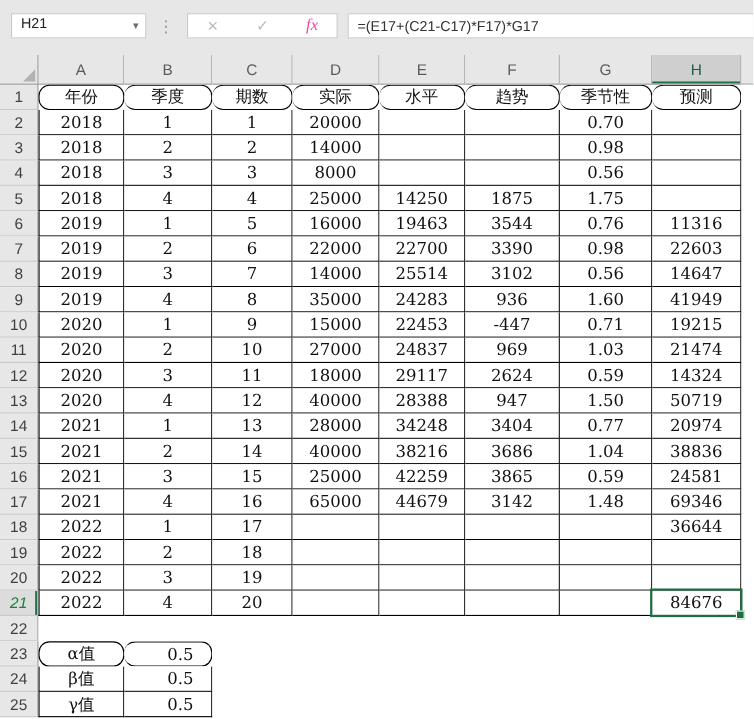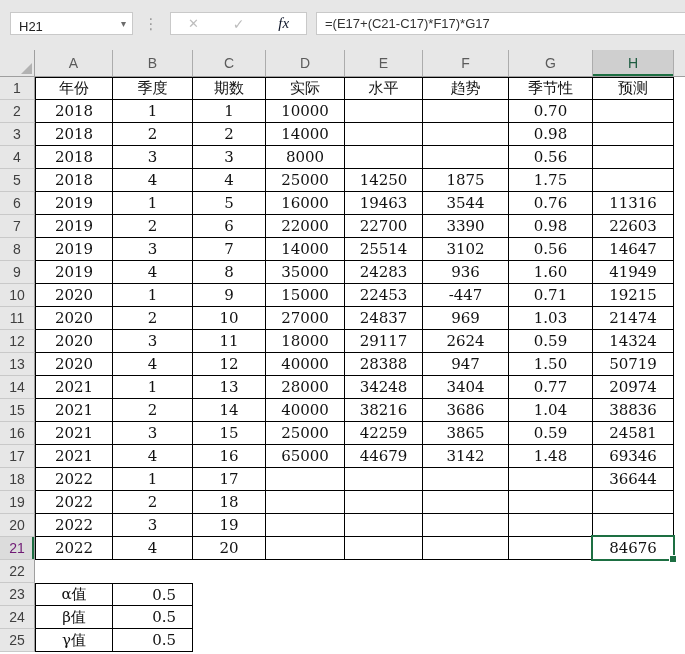--- a/index.html
+++ b/index.html
@@ -2,58 +2,58 @@
 <html><head>
 <meta charset="utf-8">
 <style>
   html,body{margin:0;padding:0;}
   body{width:685px;height:654px;position:relative;overflow:hidden;background:#fff;
        font-family:"Liberation Sans","DejaVu Sans",sans-serif;}
 
   
   .toolbar{position:absolute;top:0;left:0;right:0;height:50px;background:#e7e7e7;}
   .namebox{position:absolute;left:10px;top:12px;width:123px;height:23px;background:#fff;
-           border:1px solid #c9c9c9;display:flex;align-items:flex-end;box-sizing:border-box;}
+           border:1px solid #c9c9c9;display:flex;align-items:flex-start;box-sizing:border-box;}
   .namebox .ref{padding-left:8px;font-size:13px;color:#222;}
   .namebox .caret{position:absolute;right:6px;top:0;height:100%;display:flex;align-items:center;
                   font-size:10px;color:#6b6b6b;}
   .fbdots{position:absolute;left:144px;top:12px;height:23px;width:12px;display:flex;
           align-items:center;justify-content:center;color:#9b9b9b;font-size:15px;letter-spacing:-2px;}
   .fnbox{position:absolute;left:170px;top:12px;width:137px;height:23px;background:#fff;
          border:1px solid #c9c9c9;box-sizing:border-box;display:flex;align-items:center;
          justify-content:space-around;}
   .btn-cancel{color:#bdbdbd;font-size:13px;}
   .btn-enter{color:#bdbdbd;font-size:14px;}
-  .btn-fx{color:#0f172a;font-size:15px;font-style:italic;font-family:"Liberation Serif","DejaVu Serif",serif;}
+  .btn-fx{color:#ec4899;font-size:15px;font-style:italic;font-family:"Liberation Serif","DejaVu Serif",serif;}
   .formulabox{position:absolute;left:316px;top:12px;right:-2px;height:23px;background:#fff;
               border:1px solid #c9c9c9;box-sizing:border-box;display:flex;align-items:center;
               padding-left:8px;font-size:13px;color:#333;}
 
   
   #grid{position:absolute;left:0;top:50px;display:grid;
         grid-template-columns:35px 78px 80px 73px 79px 78px 86px 84px 81px 11px;
         grid-template-rows:27px repeat(25,23px);}
   .gc{display:flex;align-items:center;justify-content:center;box-sizing:border-box;
       overflow:hidden;white-space:nowrap;}
   .colhdr{background:#e7e7e7;border-right:1px solid #acacac;border-bottom:1px solid #9f9f9f;
           color:#5b5b5b;font-size:14px;}
   .colhdr.colsel{background:#cfcfcf;color:#1d5c40;box-shadow:inset 0 -2px 0 #1d6f42;}
   .colhdr.hfiller{border-right:none;}
   .corner{background:#e7e7e7;border-right:1px solid #9f9f9f;border-bottom:1px solid #9f9f9f;
           position:relative;}
   .corner::after{content:'';position:absolute;right:2px;bottom:2px;
                  border-left:11px solid transparent;border-bottom:11px solid #b2b2b2;}
   .rowhdr{background:#e7e7e7;border-right:1px solid #9f9f9f;border-bottom:1px solid #c9c9c9;
           color:#3f3f3f;font-size:14px;}
-  .rowhdr.rowsel{background:#dcdcdc;color:#701a75;box-shadow:inset -2px 0 0 #1d6f42;}
+  .rowhdr.rowsel{background:#dcdcdc;color:#15803d;box-shadow:inset -2px 0 0 #1d6f42;font-style:italic;}
   .cell{background:#fff;color:#111;font-size:15px;
         font-family:"DejaVu Serif","Liberation Serif",serif;}
   .cell.ar{justify-content:flex-end;padding-right:16px;}
   .bb{border-bottom:1px solid #000;} .br{border-right:1px solid #000;}
-  .bt{border-top:1px solid #000;}   .bl{border-left:1px solid #000;}
+  .bt{border-top:1px solid #000;border-radius:10px;}   .bl{border-left:1px solid #000;}
   .filler{background:#fff;}
 
   
   .sel-outline{position:absolute;left:591px;top:535px;width:84px;height:26px;
                border:2px solid #1d6f42;box-sizing:border-box;pointer-events:none;}
   .sel-outline .handle{position:absolute;right:-4px;bottom:-4px;width:6px;height:6px;
                        background:#1d6f42;border:1px solid #fff;}
 </style>
 </head>
 <body>
@@ -92,21 +92,21 @@
     <div class="gc cell bb br bt">实际</div>
     <div class="gc cell bb br bt">水平</div>
     <div class="gc cell bb br bt">趋势</div>
     <div class="gc cell bb br bt">季节性</div>
     <div class="gc cell bb br bt">预测</div>
     <div class="gc filler"></div>
     <div class="gc rowhdr">2</div>
     <div class="gc cell bb br bl">2018</div>
     <div class="gc cell bb br">1</div>
     <div class="gc cell bb br">1</div>
-    <div class="gc cell bb br">10000</div>
+    <div class="gc cell bb br">20000</div>
     <div class="gc cell bb br"></div>
     <div class="gc cell bb br"></div>
     <div class="gc cell bb br">0.70</div>
     <div class="gc cell bb br"></div>
     <div class="gc filler"></div>
     <div class="gc rowhdr">3</div>
     <div class="gc cell bb br bl">2018</div>
     <div class="gc cell bb br">2</div>
     <div class="gc cell bb br">2</div>
     <div class="gc cell bb br">14000</div>

